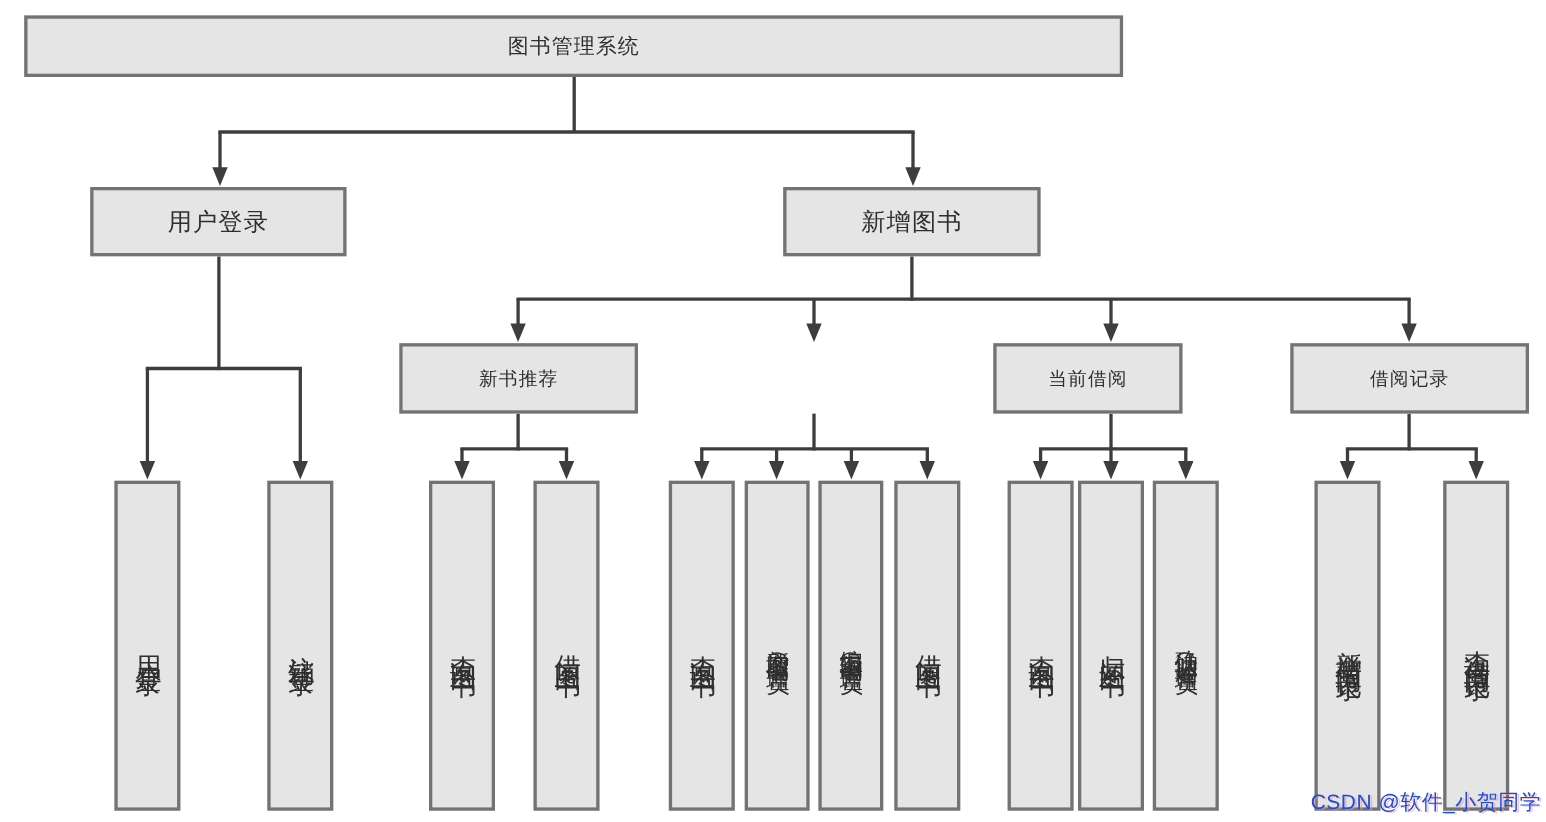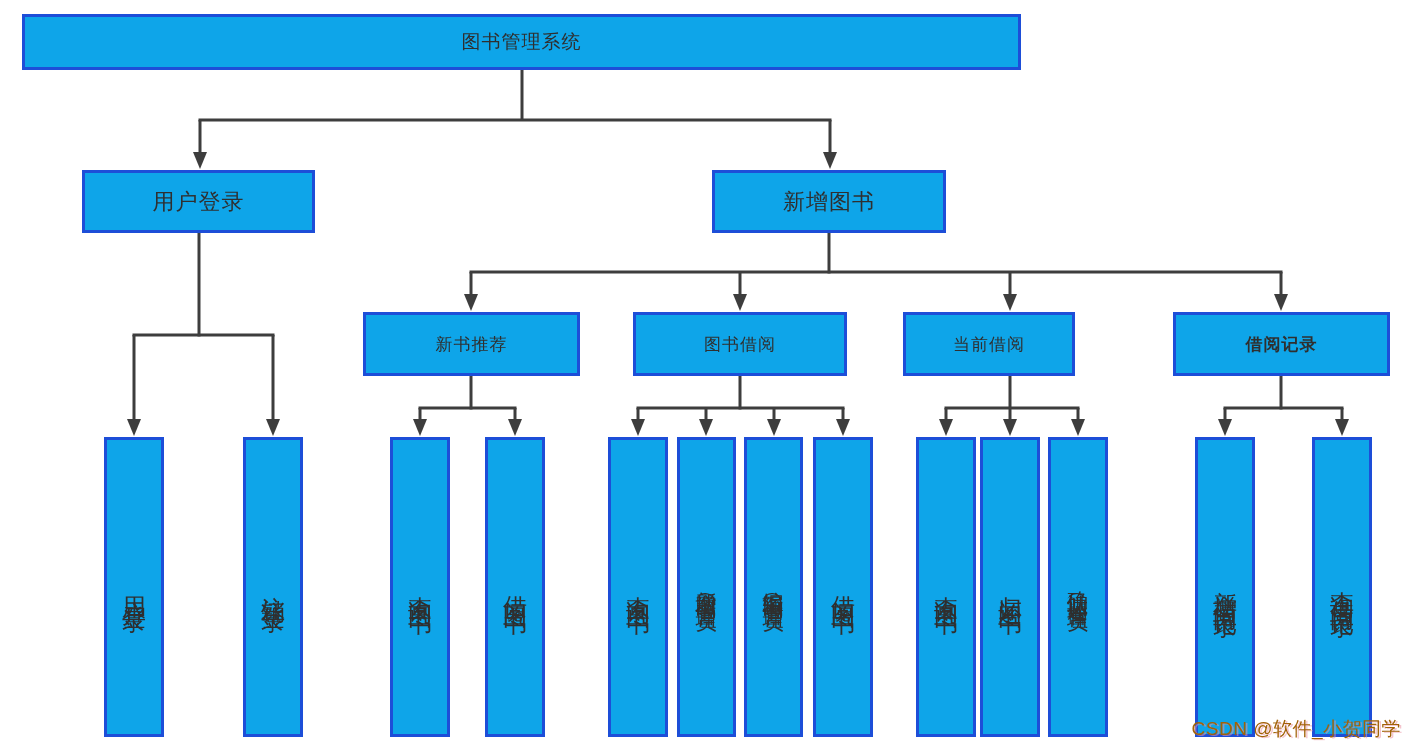--- a/index.html
+++ b/index.html
@@ -9,22 +9,22 @@
     width: 1405px;
     height: 747px;
     background: #ffffff;
     overflow: hidden;
     color: #2f2f2f;
   }
   #wires { position: absolute; left: 0; top: 0; width: 1405px; height: 747px; }
   .node {
     position: absolute;
     box-sizing: border-box;
-    border: 3px solid #1d4ed8;
-    background: #0ea5e9;
+    border: 3px solid #737373;
+    background: #e5e5e5;
     display: flex;
     align-items: center;
     justify-content: center;
     text-align: center;
     color: #2f2f2f;
   }
   .node.root  { font-size: 19px; letter-spacing: 1px; }
   .node.lvl1  { font-size: 22px; letter-spacing: 1px; }
   .node.lvl2  { font-size: 17px; letter-spacing: 1px; }
   .node.leaf  { font-size: 24px; }
@@ -34,21 +34,21 @@
     letter-spacing: 5px;
     line-height: 1;
     white-space: nowrap;
   }
   #watermark {
     position: absolute;
     right: 4px;
     bottom: 5px;
     font-size: 19px;
     letter-spacing: 0.5px;
-    color: #a16207;
+    color: #1d4ed8;
     text-shadow: 2px 1px 0 rgba(235, 150, 165, 0.55);
     z-index: 5;
   }
 </style>
 </head>
 <body>
 
 <div id="canvas">
 
   <svg id="wires" width="1405" height="747" viewBox="0 0 1405 747" xmlns="http://www.w3.org/2000/svg">
@@ -126,27 +126,24 @@
   <div class="node lvl1" style="left:82px; top:170px; width:233px; height:63px;">
     <span>用户登录</span>
   </div>
   <div class="node lvl1" style="left:712px; top:170px; width:234px; height:63px;">
     <span>新增图书</span>
   </div>
 
   <div class="node lvl2" style="left:363px; top:312px; width:217px; height:64px;">
     <span>新书推荐</span>
   </div>
-  <div class="node lvl2" style="left:633px; top:312px; width:214px; height:64px;">
-    <span>图书借阅</span>
-  </div>
   <div class="node lvl2" style="left:903px; top:312px; width:172px; height:64px;">
     <span>当前借阅</span>
   </div>
-  <div class="node lvl2" style="left:1173px; top:312px; width:217px; height:64px;font-weight:bold;">
+  <div class="node lvl2" style="left:1173px; top:312px; width:217px; height:64px;">
     <span>借阅记录</span>
   </div>
 
   <div class="node leaf" style="left:104px; top:437px; width:60px; height:300px;">
     <span class="vtext">用户登录</span>
   </div>
   <div class="node leaf" style="left:243px; top:437px; width:60px; height:300px;">
     <span class="vtext">注销登录</span>
   </div>
 

